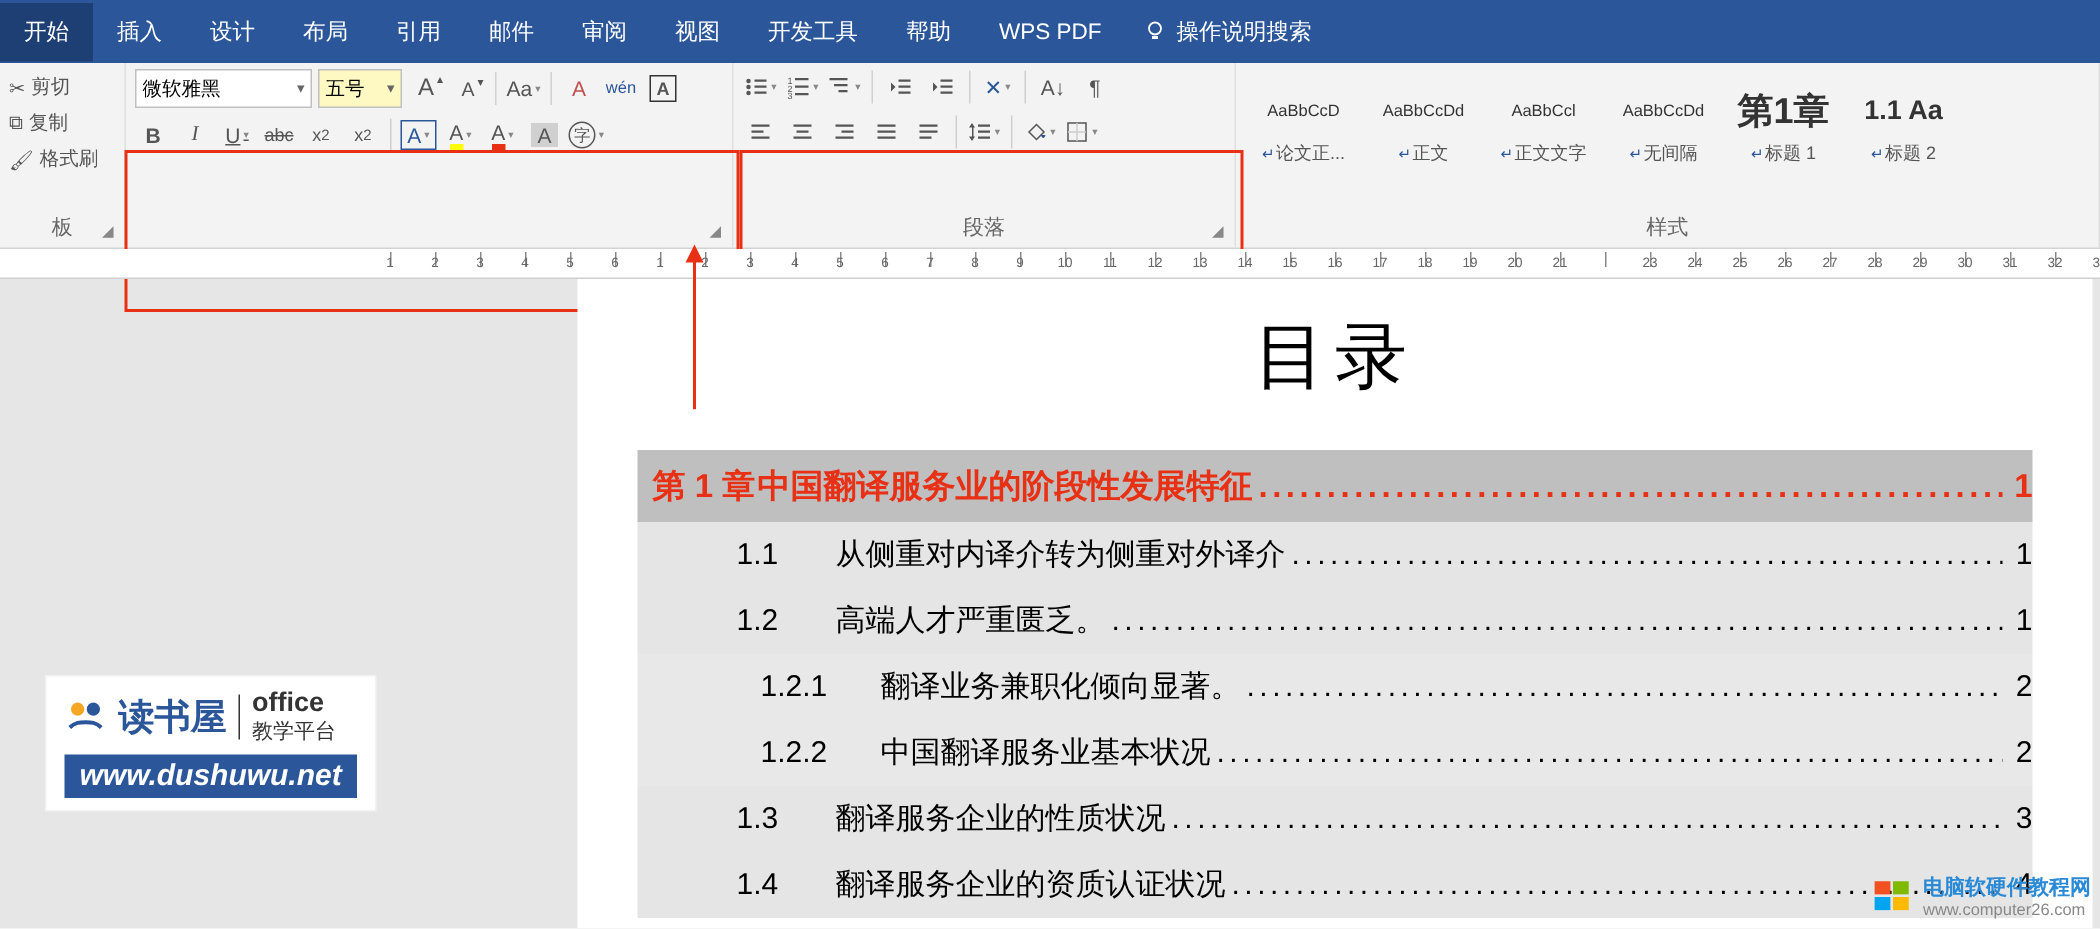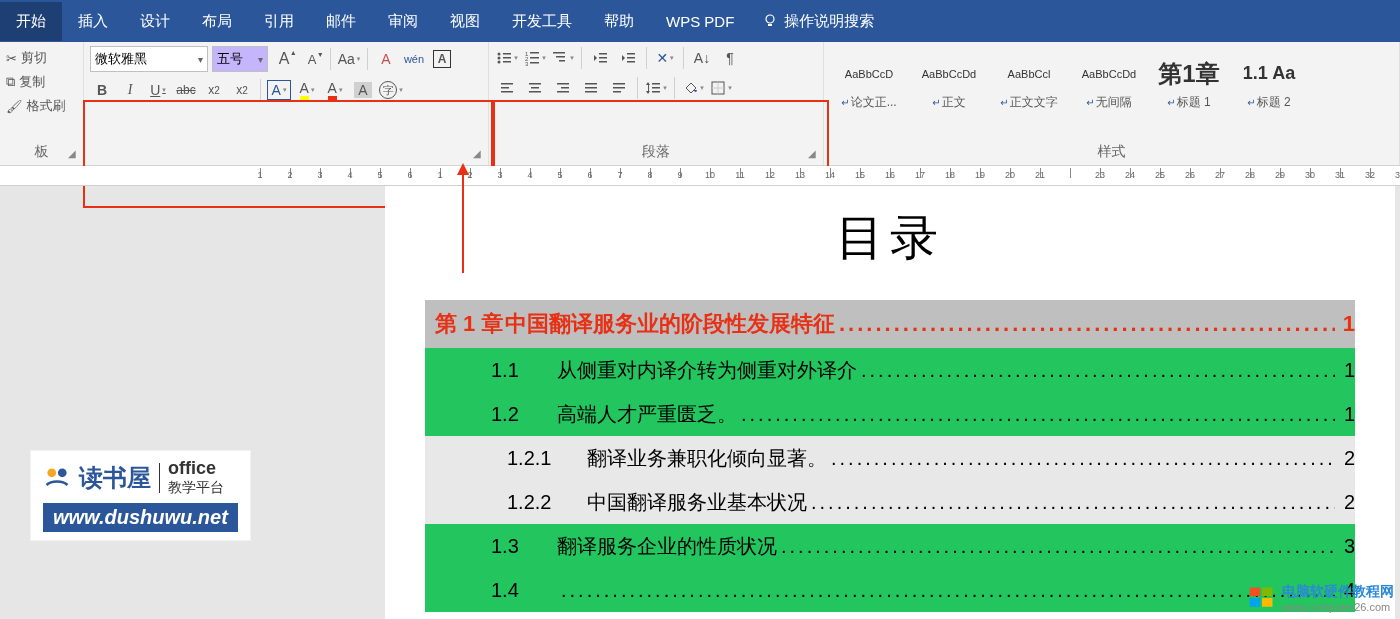--- a/index.html
+++ b/index.html
@@ -15,21 +15,21 @@
 .group { border-right: 1px solid #e0e0e0; display: flex; flex-direction: column; justify-content: space-between; padding: 4px 6px 0 6px; position: relative; }
 .group-title { text-align: center; font-size: 14px; color: #666; padding: 4px 0; }
 .dialog-launcher { position: absolute; right: 3px; bottom: 5px; width: 12px; height: 12px; color: #888; font-size: 10px; cursor: pointer; }
 
 .clip-group { width: 84px; }
 .clip-row { display: flex; align-items: center; gap: 4px; font-size: 13px; color: #555; padding: 3px 0; cursor: pointer; }
 
 .font-group { width: 405px; }
 .font-row { display: flex; align-items: center; gap: 4px; margin-bottom: 6px; }
 .font-name { width: 118px; height: 26px; border: 1px solid #c0c0c0; background: #fff; font-size: 13px; padding: 0 4px; display: flex; align-items: center; justify-content: space-between; }
-.font-size { width: 56px; height: 26px; border: 1px solid #c0c0c0; background: #c4b5fd; font-size: 13px; padding: 0 4px; display: flex; align-items: center; justify-content: space-between; }
+.font-size { width: 56px; height: 26px; border: 1px solid #c0c0c0; background: #fef9c3; font-size: 13px; padding: 0 4px; display: flex; align-items: center; justify-content: space-between; }
 .chev { color: #666; font-size: 10px; }
 .btn-sm { min-width: 24px; height: 24px; display: flex; align-items: center; justify-content: center; color: #555; cursor: pointer; position: relative; font-size: 14px; }
 .btn-sm.split::after { content: "▾"; font-size: 7px; color: #888; margin-left: 2px; }
 .btn-sm .box { width: 18px; height: 18px; border: 1px solid #333; display: flex; align-items: center; justify-content: center; font-size: 12px; font-weight: bold; }
 .sep { width: 1px; height: 22px; background: #d0d0d0; margin: 0 2px; }
 
 .para-group { width: 335px; }
 
 .styles-group { flex: 1; min-width: 0; }
 .styles-row { display: flex; gap: 2px; overflow: hidden; }
@@ -50,21 +50,21 @@
 .tick.major { height: 10px; top: 2px; }
 .tick-label { position: absolute; top: 4px; font-size: 9px; transform: translateX(-50%); }
 
 .doc-area { background: #e6e6e6; height: 433px; display: flex; justify-content: center; overflow: hidden; }
 .page { background: #fff; width: 1010px; margin-top: 0; padding: 20px 40px 40px 40px; font-family: "Microsoft YaHei"; position: relative; margin-left: 380px; }
 
 .doc-title { font-size: 48px; text-align: center; font-weight: normal; margin-bottom: 30px; letter-spacing: 6px; }
 .toc-line { display: flex; align-items: baseline; font-size: 18px; line-height: 2.2; }
 .toc-line.l1 { font-size: 22px; background: #bfbfbf; color: #e83015; font-weight: bold; margin-top: 8px; }
 .toc-num { min-width: 80px; padding-left: 10px; }
-.toc-line.l2 { font-size: 20px; background: #22c55e; padding-left: 56px; }
+.toc-line.l2 { font-size: 20px; background: #e5e5e5; padding-left: 56px; }
 .toc-line.l2 .toc-num { min-width: 76px; }
 .toc-line.l3 { font-size: 20px; background: #e8e8e8; padding-left: 72px; }
 .toc-line.l3 .toc-num { min-width: 90px; }
 .toc-text {}
 .toc-dots { flex: 1; overflow: hidden; white-space: nowrap; letter-spacing: 3px; color: inherit; padding: 0 4px; }
 .toc-line.l1 .toc-dots, .toc-line.l1 .toc-page { color: #e83015; }
 .toc-page { min-width: 20px; text-align: right; }
 
 .arrow { position: absolute; left: 453px; top: 163px; pointer-events: none; z-index: 20; }
 
@@ -461,20 +461,21 @@
           <span class="toc-page">2</span>
         </div>
         <div class="toc-line l2">
           <span class="toc-num">1.3</span>
           <span class="toc-text">翻译服务企业的性质状况</span>
           <span class="toc-dots">........................................................................................................................................................................................................</span>
           <span class="toc-page">3</span>
         </div>
         <div class="toc-line l2">
           <span class="toc-num">1.4</span>
+          <span class="toc-text">翻译服务企业的资质认证状况</span>
           <span class="toc-dots">........................................................................................................................................................................................................</span>
           <span class="toc-page">4</span>
         </div>
         <div class="toc-line l1">
           <span class="toc-num">第 2 章</span>
           <span class="toc-text">翻译服务企业的区域分布</span>
           <span class="toc-dots">........................................................................................................................................................................................................</span>
           <span class="toc-page">5</span>
         </div>
       </div>

